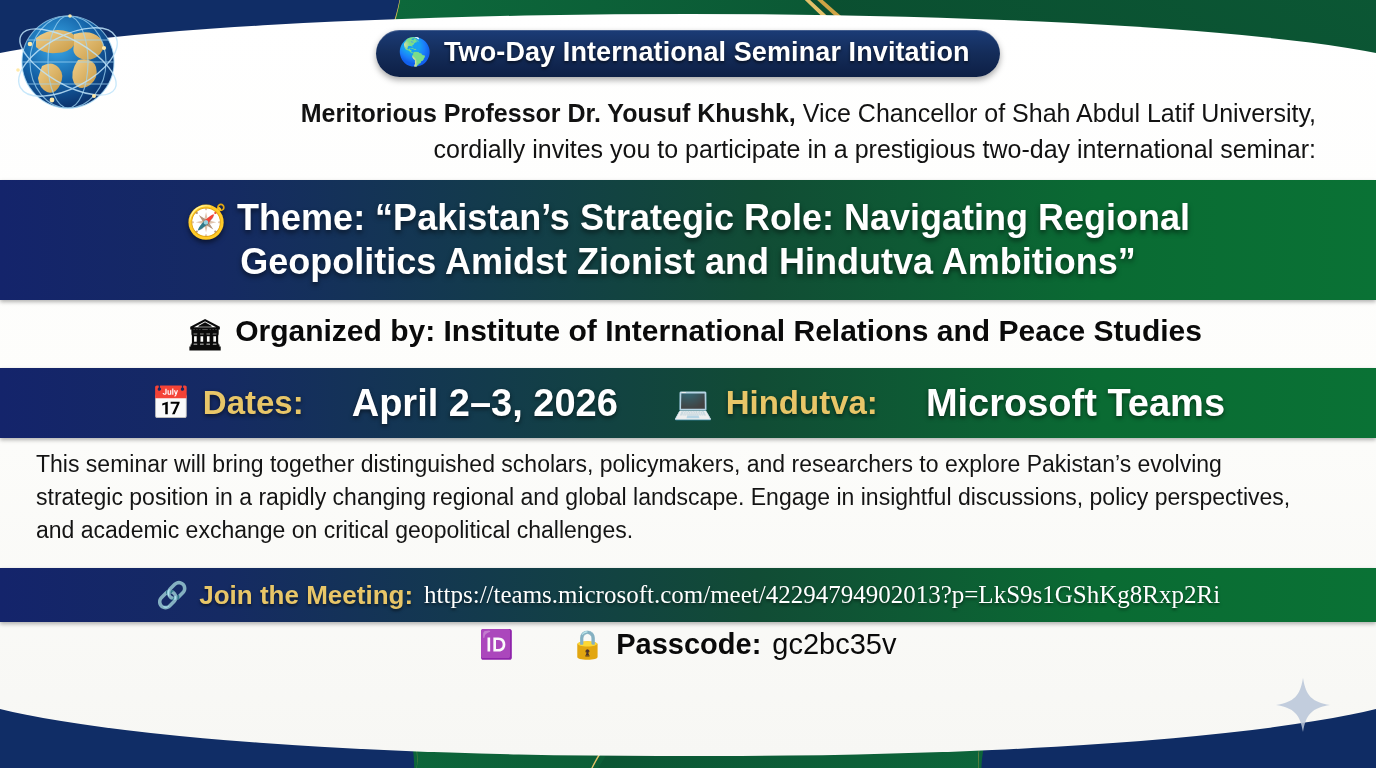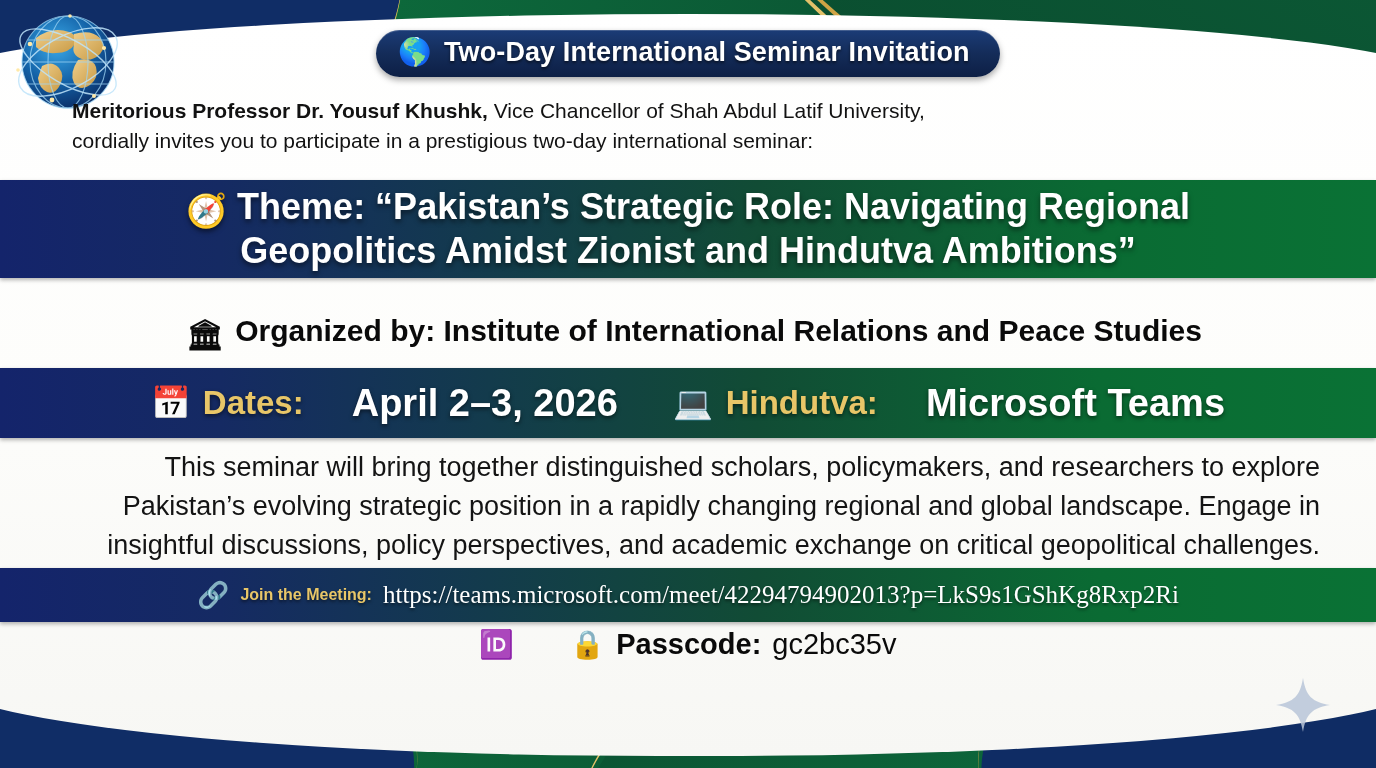--- a/index.html
+++ b/index.html
@@ -76,55 +76,55 @@
     background:linear-gradient(180deg,#1b3c77 0%,#142c59 50%,#0d1f45 100%);
     border-radius:26px;padding:7px 30px 9px 22px;
     box-shadow:0 3px 6px rgba(0,0,0,.35), inset 0 1px 0 rgba(255,255,255,.18);
   }
   .title-pill .emoji{font-size:27px;line-height:1;}
   .title-pill .t{
     color:#ffffff;font-size:27px;font-weight:bold;letter-spacing:.1px;
     text-shadow:0 2px 3px rgba(0,0,0,.55);white-space:nowrap;
   }
 
-  .intro{position:absolute;left:72px;top:96px;width:1256px;text-align:left;
-    font-size:21px;line-height:1.42;color:#121212;}
+  .intro{position:absolute;left:60px;top:96px;width:1256px;text-align:right;
+    font-size:25px;line-height:1.42;color:#121212;}
   .intro .b{font-weight:bold;}
 
   .band{position:absolute;left:0;width:1376px;display:flex;align-items:center;justify-content:center;
     box-sizing:border-box;}
   .band-dark{background:linear-gradient(90deg,#14246b 0%,#152a63 16%,#114c35 55%,#0a6b33 80%,#0a7235 100%);
     box-shadow:0 2px 4px rgba(0,0,0,.30);}
 
-  .band-theme{top:180px;height:98px;padding:0 40px;}
+  .band-theme{top:180px;height:120px;padding:0 40px;}
   .theme-txt{
     color:#ffffff;font-weight:bold;font-size:36px;line-height:1.16;text-align:center;
     text-shadow:0 3px 5px rgba(0,0,0,.5);
   }
   .theme-txt .emoji{font-size:33px;vertical-align:-3px;margin-right:10px;}
 
   .band-white{top:302px;height:62px;background:transparent;padding-left:12px;}
   .org-txt{font-size:30px;font-weight:bold;color:#0a0a0a;text-align:center;white-space:nowrap;}
   .org-txt .emoji{font-size:30px;vertical-align:-4px;margin-right:11px;}
 
   .band-dates{top:368px;height:70px;padding:0 30px;gap:56px;}
   .dates-grp{display:flex;align-items:center;gap:12px;white-space:nowrap;}
   .dates-grp .emoji{font-size:32px;line-height:1;}
   .lbl-gold{color:#e8c668;font-weight:bold;font-size:33px;
     text-shadow:0 2px 4px rgba(0,0,0,.55);}
   .val-white{color:#ffffff;font-weight:bold;font-size:38px;
     text-shadow:0 2px 4px rgba(0,0,0,.55);margin-left:36px;}
 
-  .para{position:absolute;left:48px;top:448px;width:1272px;text-align:right;
-    font-size:27px;line-height:1.44;color:#141414;}
+  .para{position:absolute;left:36px;top:448px;width:1272px;text-align:left;
+    font-size:23px;line-height:1.44;color:#141414;}
 
   .band-join{top:568px;height:54px;padding:0 26px;}
   .join-row{display:flex;align-items:center;gap:11px;white-space:nowrap;}
   .join-row .emoji{font-size:26px;line-height:1;}
-  .join-lbl{color:#e8c668;font-weight:bold;font-size:16px;text-shadow:0 2px 3px rgba(0,0,0,.5);}
+  .join-lbl{color:#e8c668;font-weight:bold;font-size:26px;text-shadow:0 2px 3px rgba(0,0,0,.5);}
   .join-url{color:#ffffff;font-size:25px;text-shadow:0 2px 3px rgba(0,0,0,.5);font-family:Liberation Serif, serif;}
 
   .idrow{position:absolute;left:0;top:628px;width:1376px;display:flex;
     align-items:center;justify-content:center;gap:56px;}
   .idgrp{display:flex;align-items:center;gap:11px;white-space:nowrap;}
   .idgrp .emoji{font-size:28px;line-height:1;}
   .id-lbl{font-size:29px;font-weight:bold;color:#0a0a0a;}
   .id-val{font-size:29px;color:#0a0a0a;}
 
   .footer{position:absolute;left:150px;top:682px;width:1080px;text-align:center;

